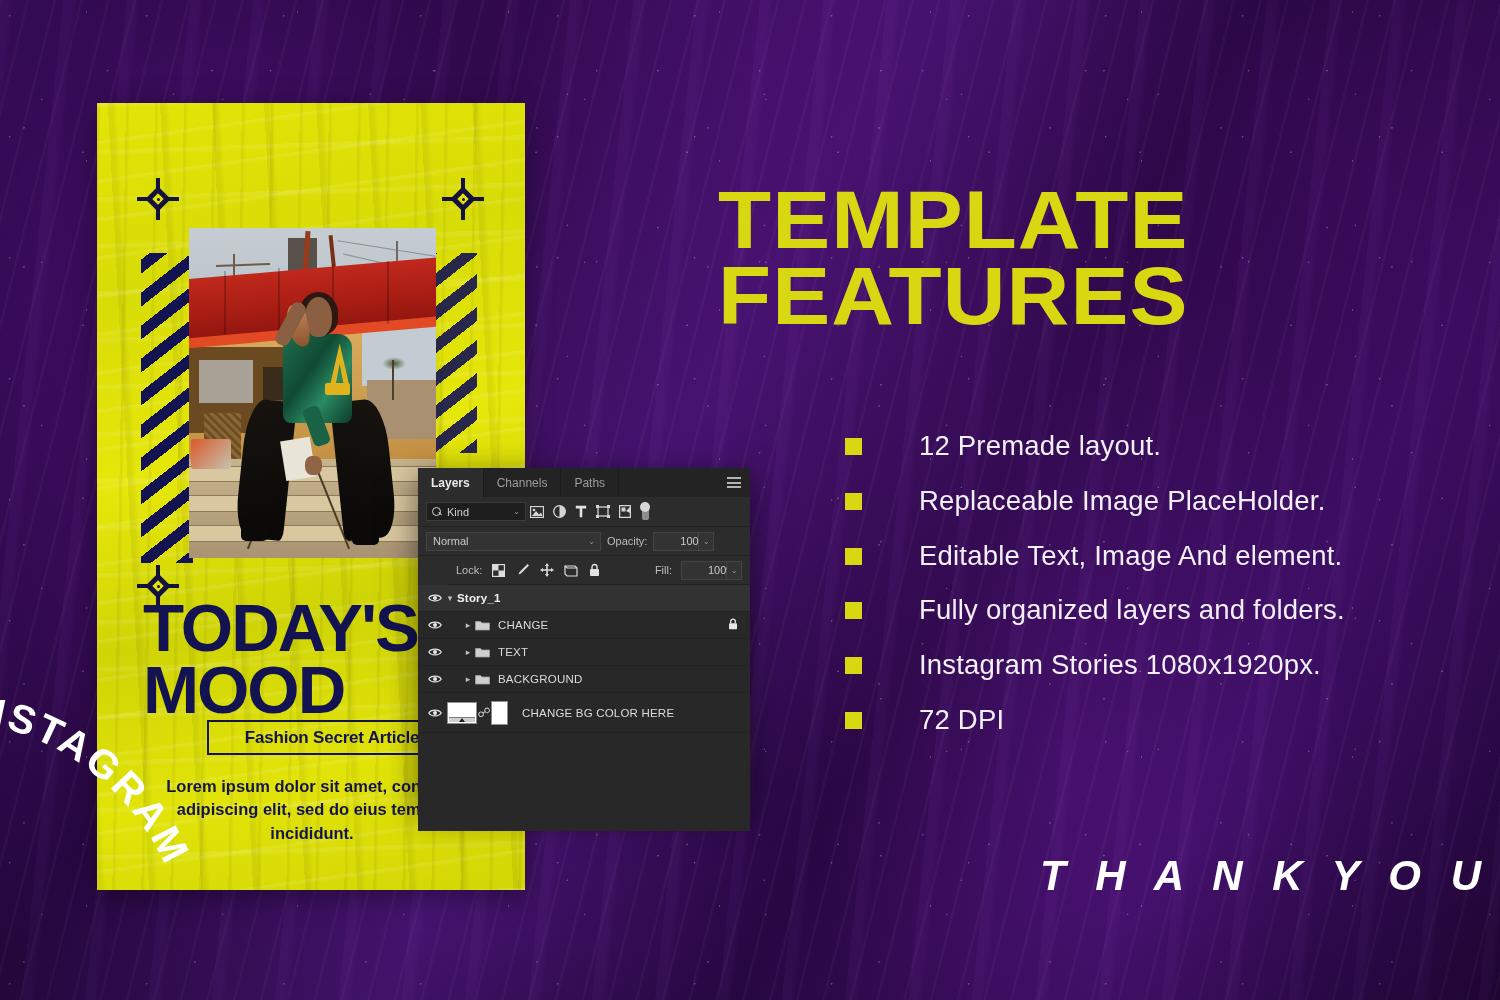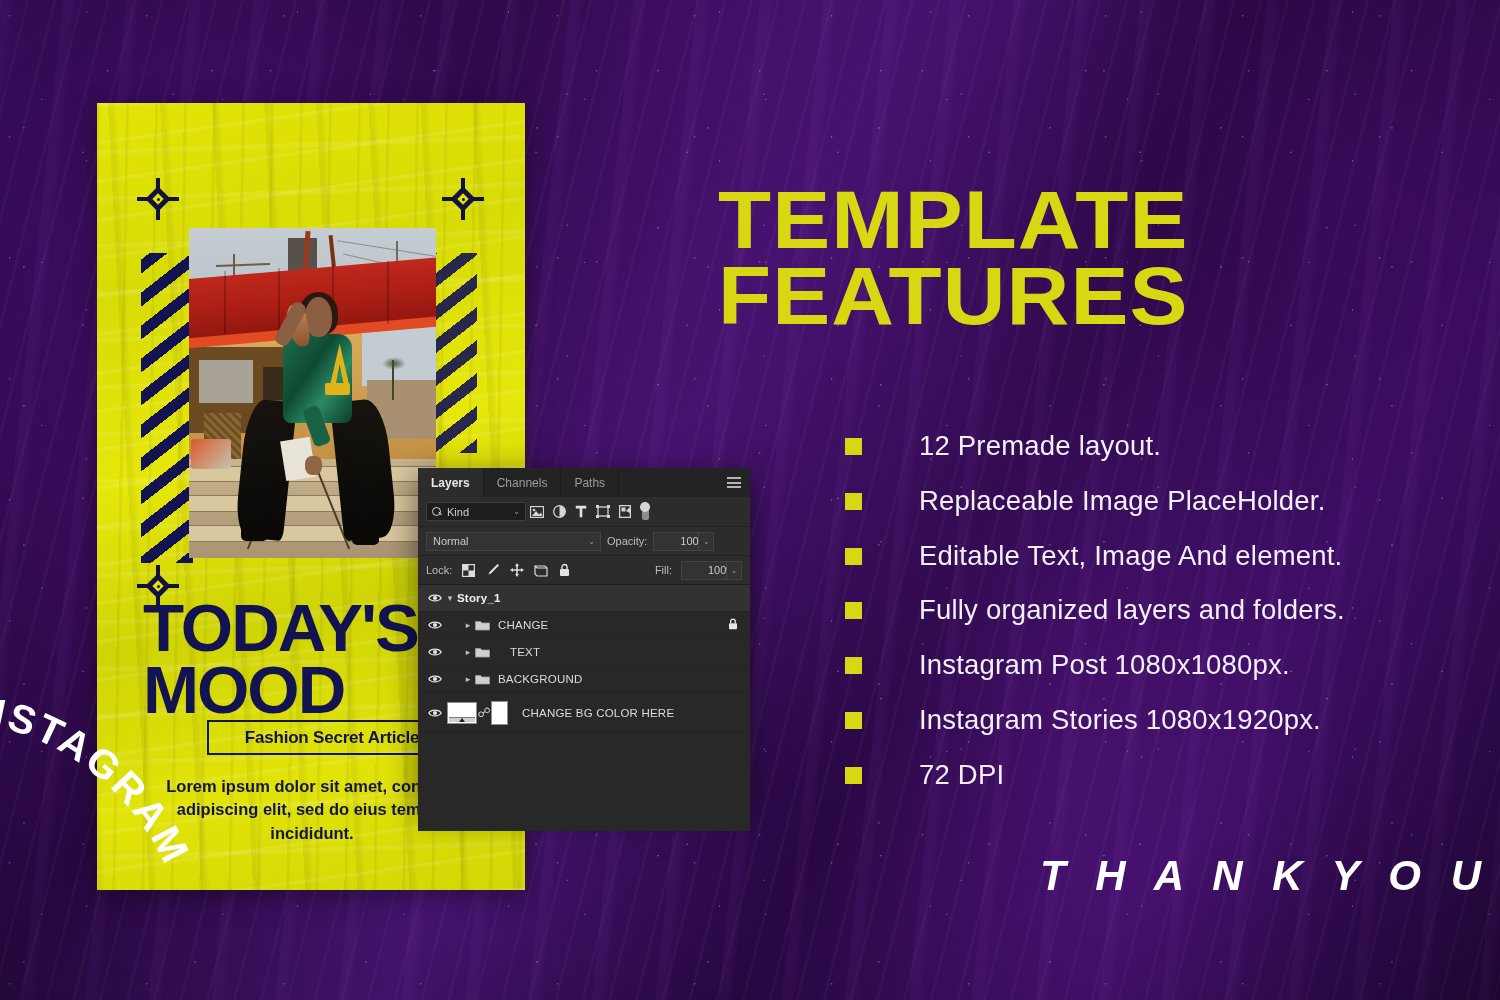--- a/index.html
+++ b/index.html
@@ -260,20 +260,21 @@
     font-size:11px; color:#c8c8c8; display:flex; align-items:center; justify-content:center;padding-left:36px;
   }
   .psNumChev {
     height:19px; width:15px; background:#333; border:1px solid #434343; border-left:none;
     display:flex; align-items:center; justify-content:center; font-size:8px; color:#9b9b9b;
   }
 
   #psLock {
     height:29px; display:flex; align-items:center; padding:0 8px; gap:9px;
     border-bottom:1px solid #1f1f1f;
+    margin-left:30px;
   }
   .lockIcon { width:15px; height:15px; display:flex; align-items:center; justify-content:center; }
 
   #psLayers { background:#282828; }
   .psRow {
     height:27px; display:flex; align-items:center; padding:0 8px;
     border-bottom:1px solid #232323; position:relative;
   }
   .psRow.grp { background:#323232; }
   .eye { width:17px; flex:0 0 17px; display:flex; align-items:center; justify-content:center; }
@@ -426,24 +427,20 @@
   <div class="feat">
     <div class="bullet"></div>
     <div class="ftxt">Editable Text, Image And element.</div>
   </div>
   <div class="feat">
     <div class="bullet"></div>
     <div class="ftxt">Fully organized layers and folders.</div>
   </div>
   <div class="feat">
     <div class="bullet"></div>
-    <div class="ftxt">Instagram Post 1080x1080px.</div>
-  </div>
-  <div class="feat">
-    <div class="bullet"></div>
     <div class="ftxt">Instagram Stories 1080x1920px.</div>
   </div>
   <div class="feat">
     <div class="bullet"></div>
     <div class="ftxt">72 DPI</div>
   </div>
 </div>
 
 <div id="thankyou">T H A N K   Y O U</div>
 
@@ -606,21 +603,21 @@
             <circle cx="7" cy="5" r="2" fill="#e6e6e6"></circle>
           </svg>
       </span>
       <span class="indent"></span>
       <span class="arrow">▸</span>
       <span class="folder">
         <svg width="15" height="11" viewBox="0 0 15 11">
             <path d="M0.5 1.5 H5.5 L6.8 3 H14.5 V10 H0.5 Z" fill="#cfcfcf" stroke="#9e9e9e" stroke-width="0.8"></path>
           </svg>
       </span>
-      <span class="lname" style="margin-left:18px;">TEXT</span>
+      <span class="lname" style="margin-left:6px;">TEXT</span>
     </div>
 
     <div class="psRow">
       <span class="eye">
         <svg width="14" height="10" viewBox="0 0 14 10">
             <path d="M0.8 5 C3 1.2 11 1.2 13.2 5 C11 8.8 3 8.8 0.8 5 Z" fill="none" stroke="#e6e6e6" stroke-width="1.2"></path>
             <circle cx="7" cy="5" r="2" fill="#e6e6e6"></circle>
           </svg>
       </span>
       <span class="indent"></span>

